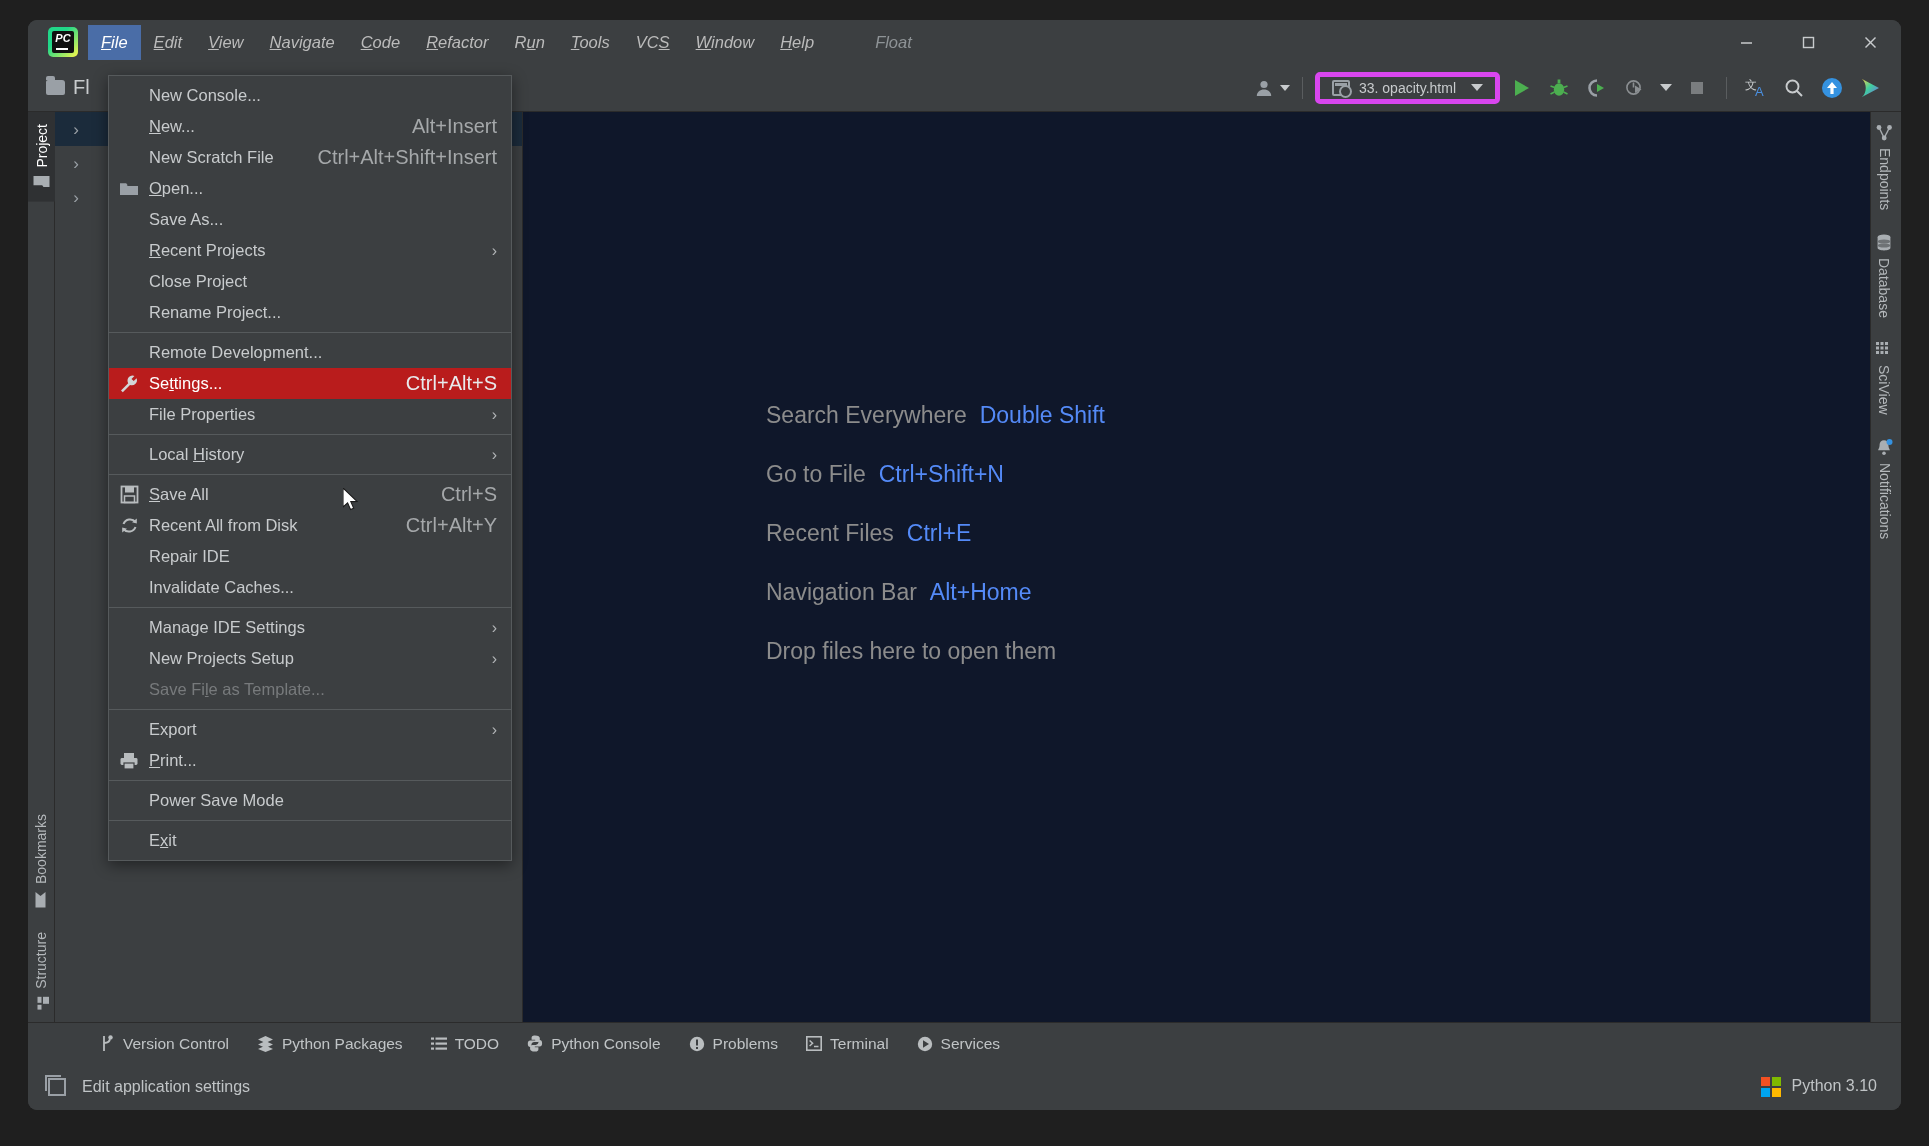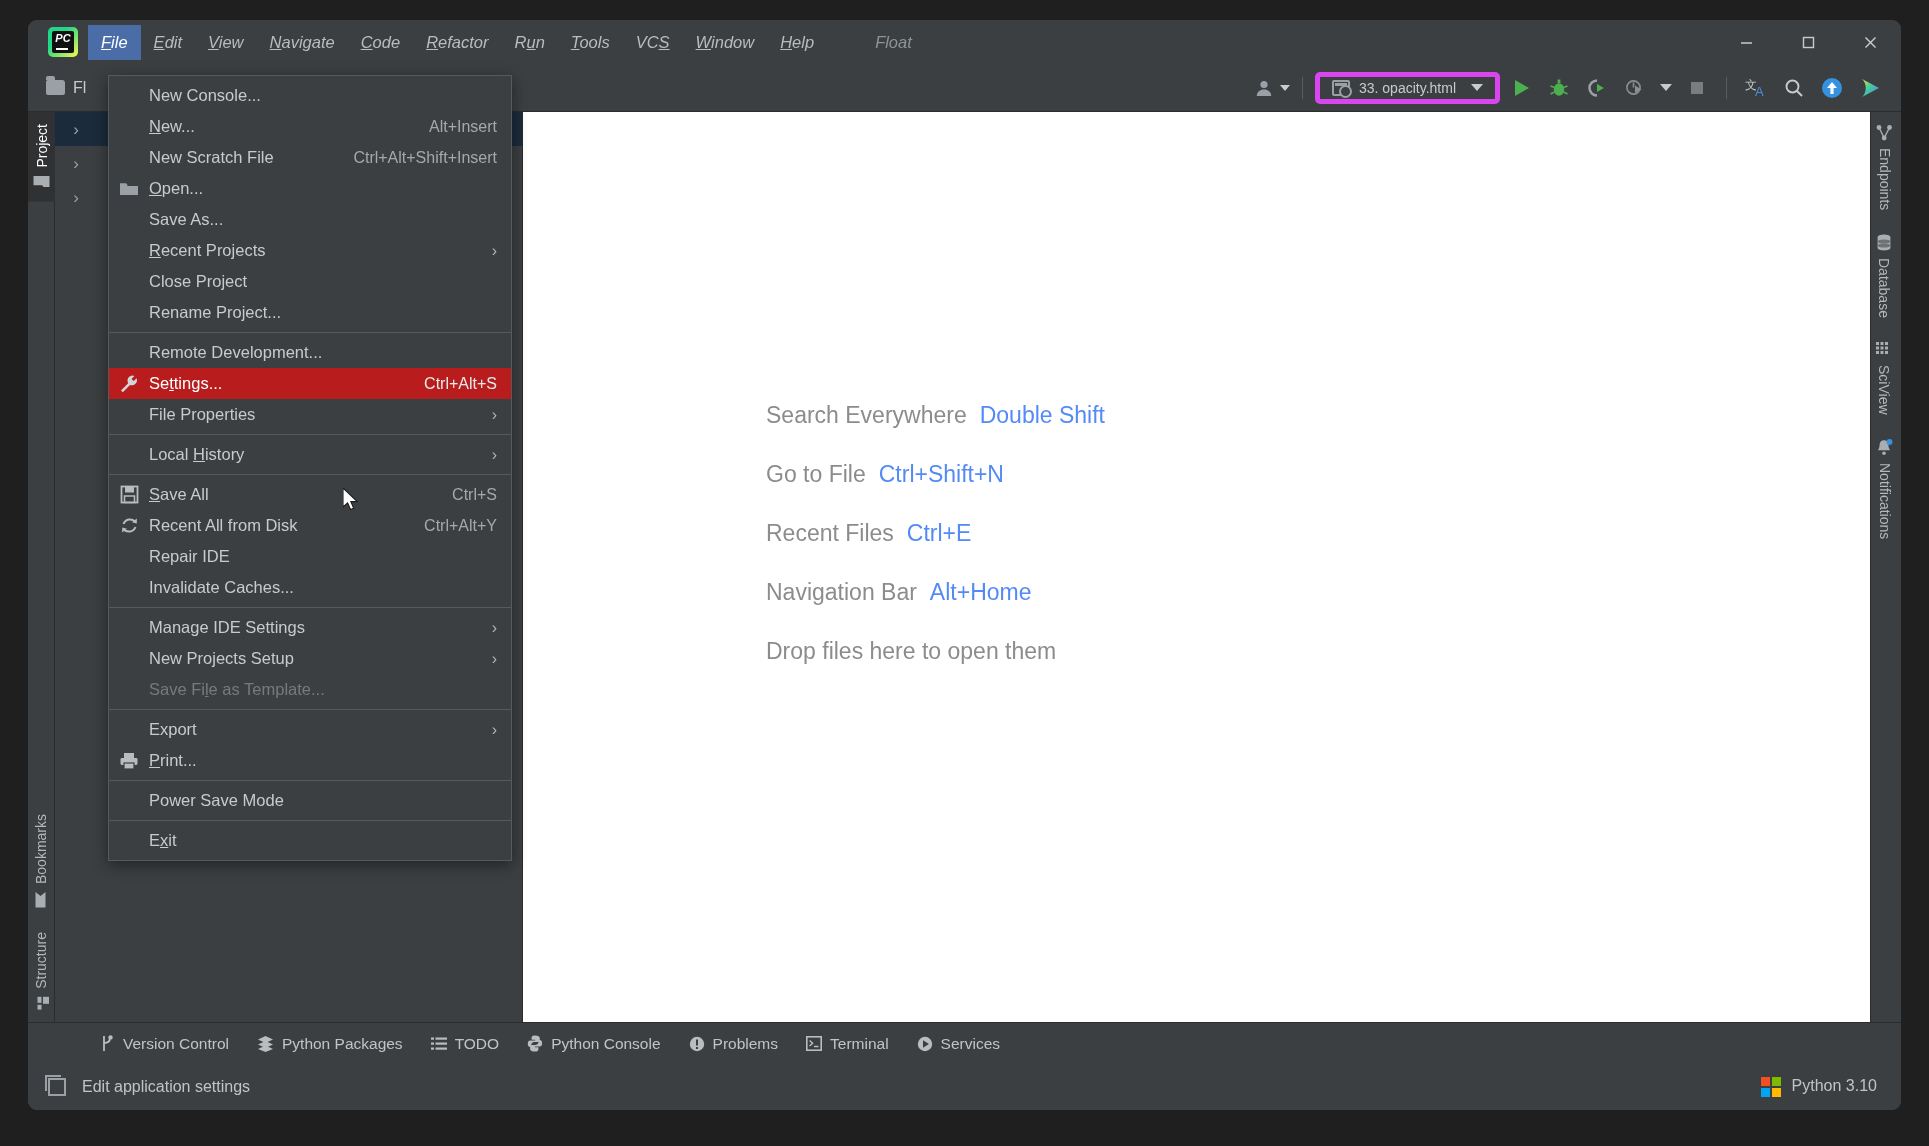--- a/index.html
+++ b/index.html
@@ -111,21 +111,21 @@
     border-radius: 2px 3px 2px 2px;
     position: relative;
   }
   .folder-ico::before {
     content: "";
     position: absolute; left: 0; top: -4px;
     width: 9px; height: 4px;
     background: #9aa0a6;
     border-radius: 2px 2px 0 0;
   }
-  .proj-name { font-size: 16px; color: #c8cbcd; }
+  .proj-name { font-size: 20px; color: #c8cbcd; }
   .tb-right {
     margin-left: auto;
     display: flex;
     align-items: center;
     gap: 4px;
     padding-right: 14px;
   }
   .tb-btn {
     width: 34px; height: 34px;
     display: flex; align-items: center; justify-content: center;
@@ -221,21 +221,21 @@
   }
   .tree-row.sel { background: #1b2B3B; }
   .chev {
     color: #9aa0a6; font-size: 17px; line-height: 1;
     width: 14px; text-align: center;
   }
 
   
   .editorarea {
     flex: 1;
-    background: #ffffff;
+    background: #0f172a;
     position: relative;
     min-width: 0;
   }
   .welcome {
     position: absolute;
     left: 243px;
     top: 290px;
     display: flex;
     flex-direction: column;
     gap: 32px;
@@ -321,21 +321,21 @@
     color: #c8cbcd;
     white-space: nowrap;
   }
   .mi .mi-ico {
     width: 40px;
     display: flex; align-items: center; justify-content: center;
     flex: none;
   }
   .mi .mi-label { flex: 1; }
   .mi .mi-label .mn { text-decoration: underline; }
-  .mi .mi-accel { color: #a5a8aa; font-size: 16px; padding-left: 20px; text-align: center; }
+  .mi .mi-accel { color: #a5a8aa; font-size: 20px; padding-left: 20px; text-align: center; }
   .mi .mi-arrow { color: #b0b3b5; font-size: 16px; padding-left: 18px; }
   .mi.highlight { background: #b91c1c; color: #ffffff; }
   .mi.highlight .mi-accel { color: #e8eaec; }
   .mi.disabled { color: #777a7c; }
   .mi-sep { height: 1px; background: #565a5c; margin: 4px 0; }
 
   
   .cursor {
     position: absolute;
     left: 315px; top: 376px;

